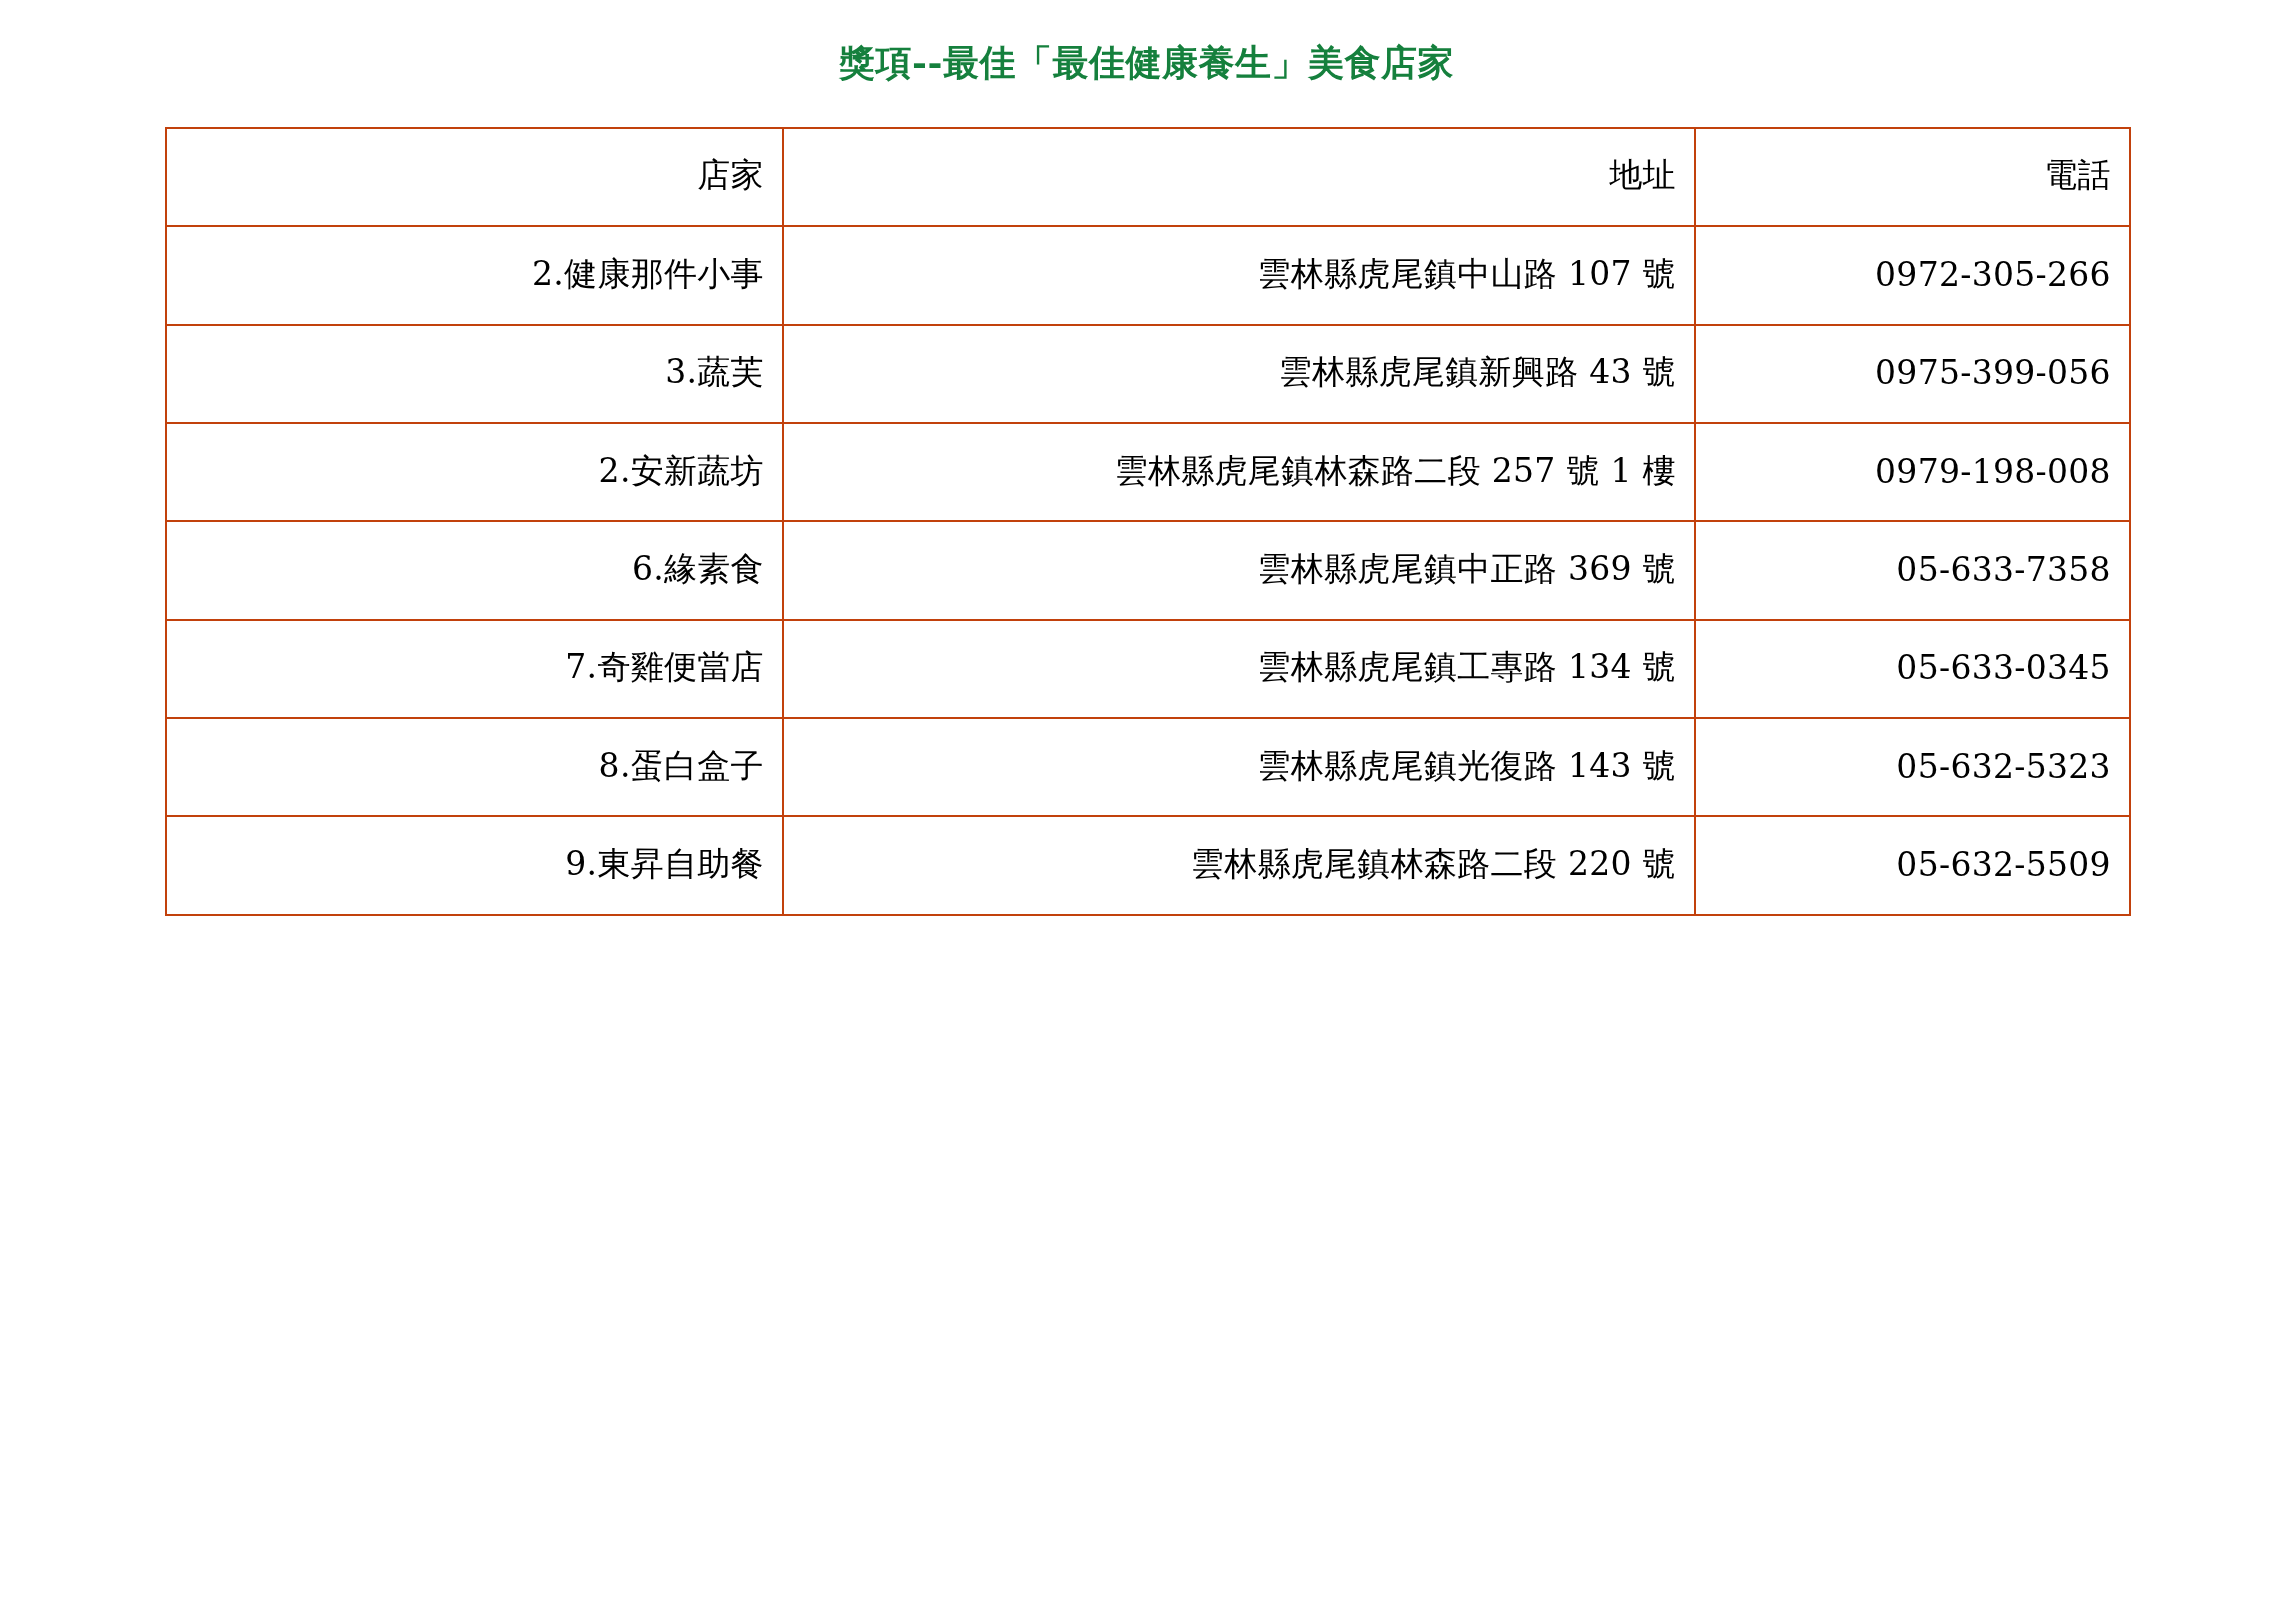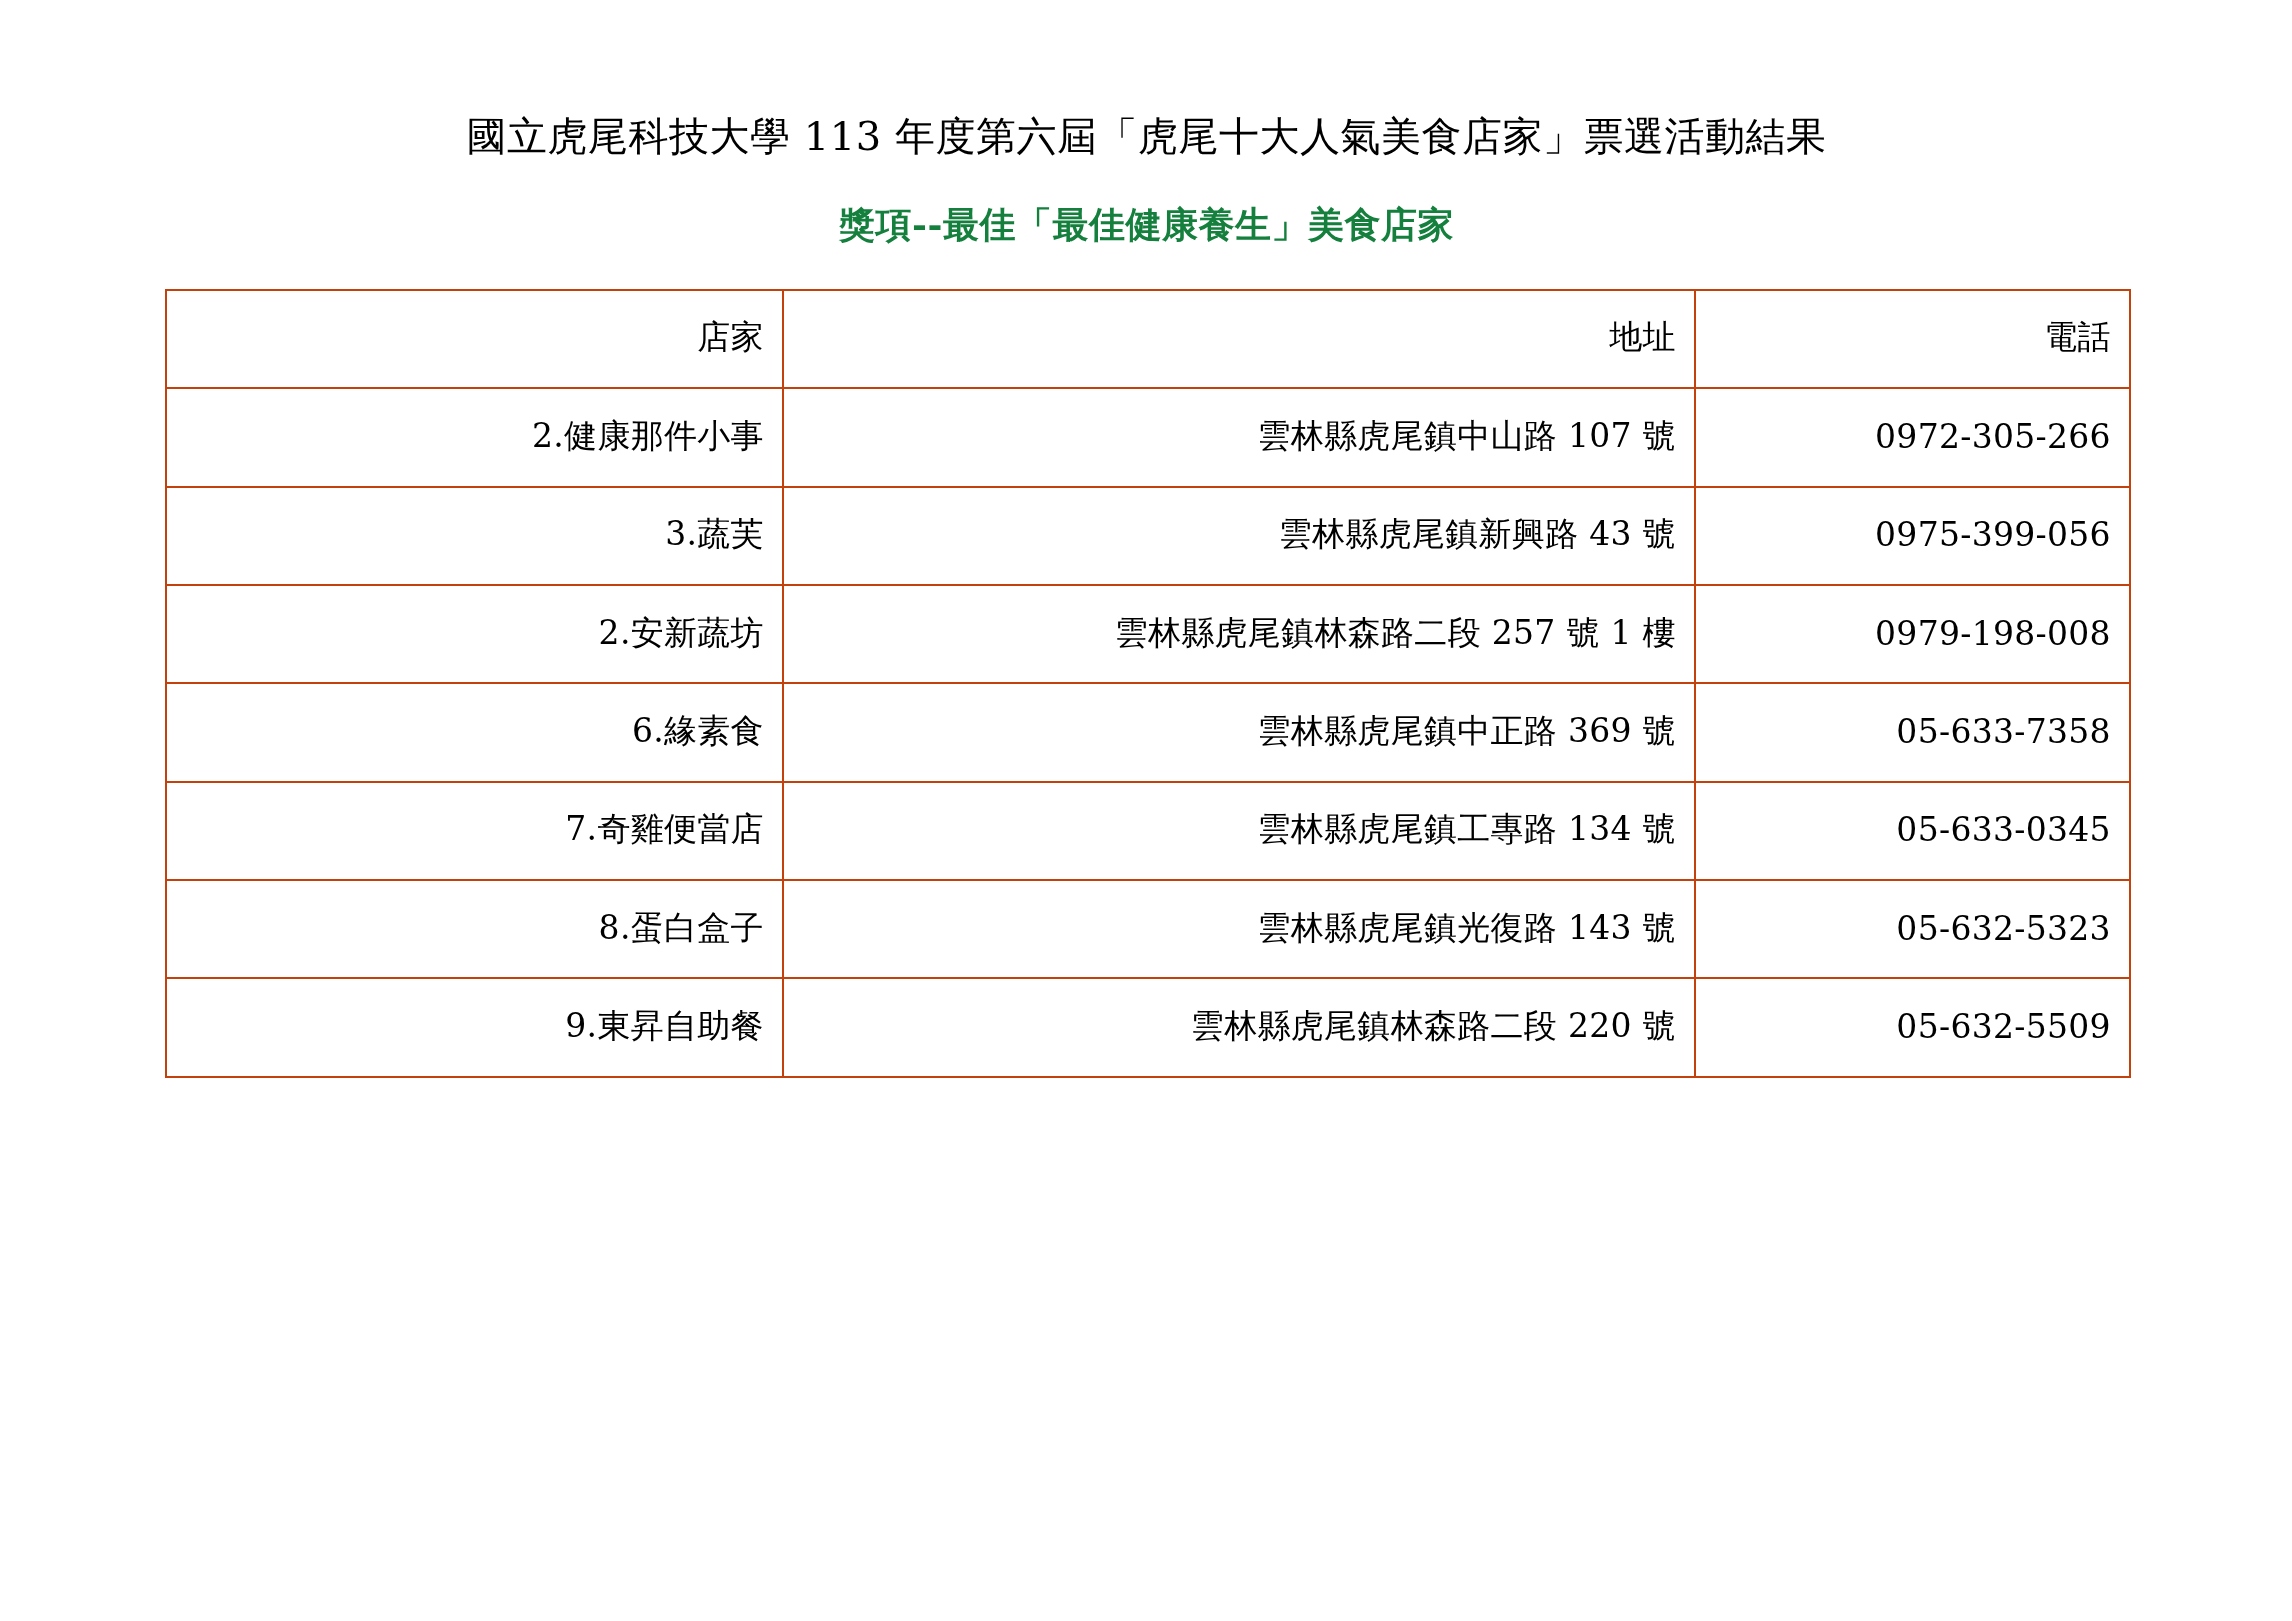--- a/index.html
+++ b/index.html
@@ -62,21 +62,20 @@
   col.col-shop  { width: 617px; }
   col.col-addr  { width: 912px; }
   col.col-phone { width: 435px; }
   .hdr td { font-weight: 400; }
 </style>
 </head>
 <body>
 
 <div class="page">
 
-  <div class="doc-title">國立虎尾科技大學 113 年度第六屆「虎尾十大人氣美食店家」票選活動結果</div>
 
   <div class="doc-subtitle">獎項--最佳「最佳健康養生」美食店家</div>
 
   <div class="table-wrap">
     <table class="result-table">
       <colgroup>
         <col class="col-shop">
         <col class="col-addr">
         <col class="col-phone">
       </colgroup>

